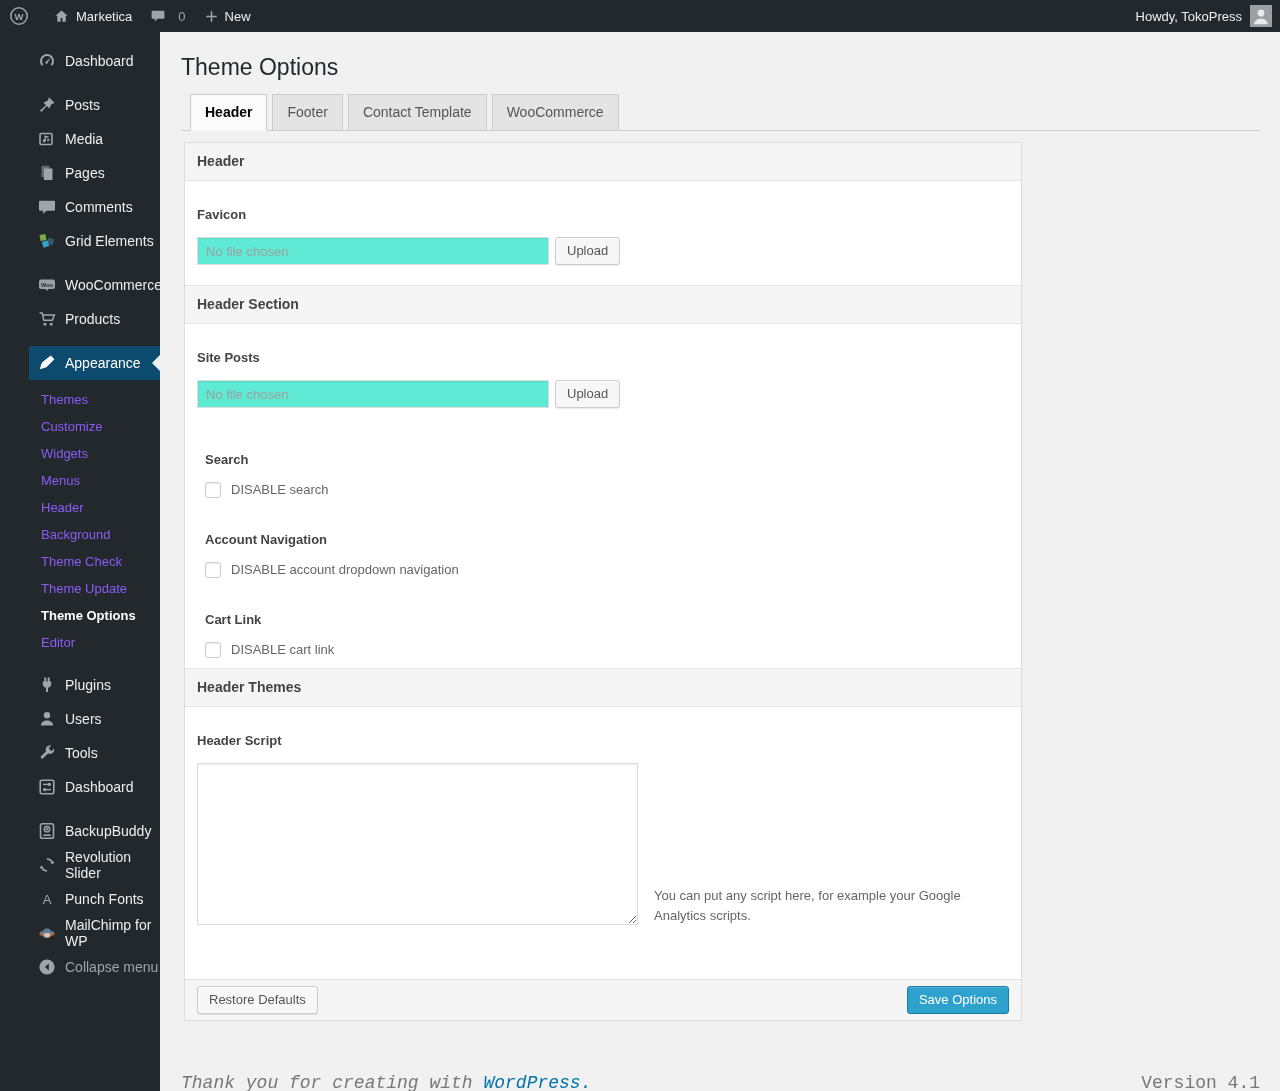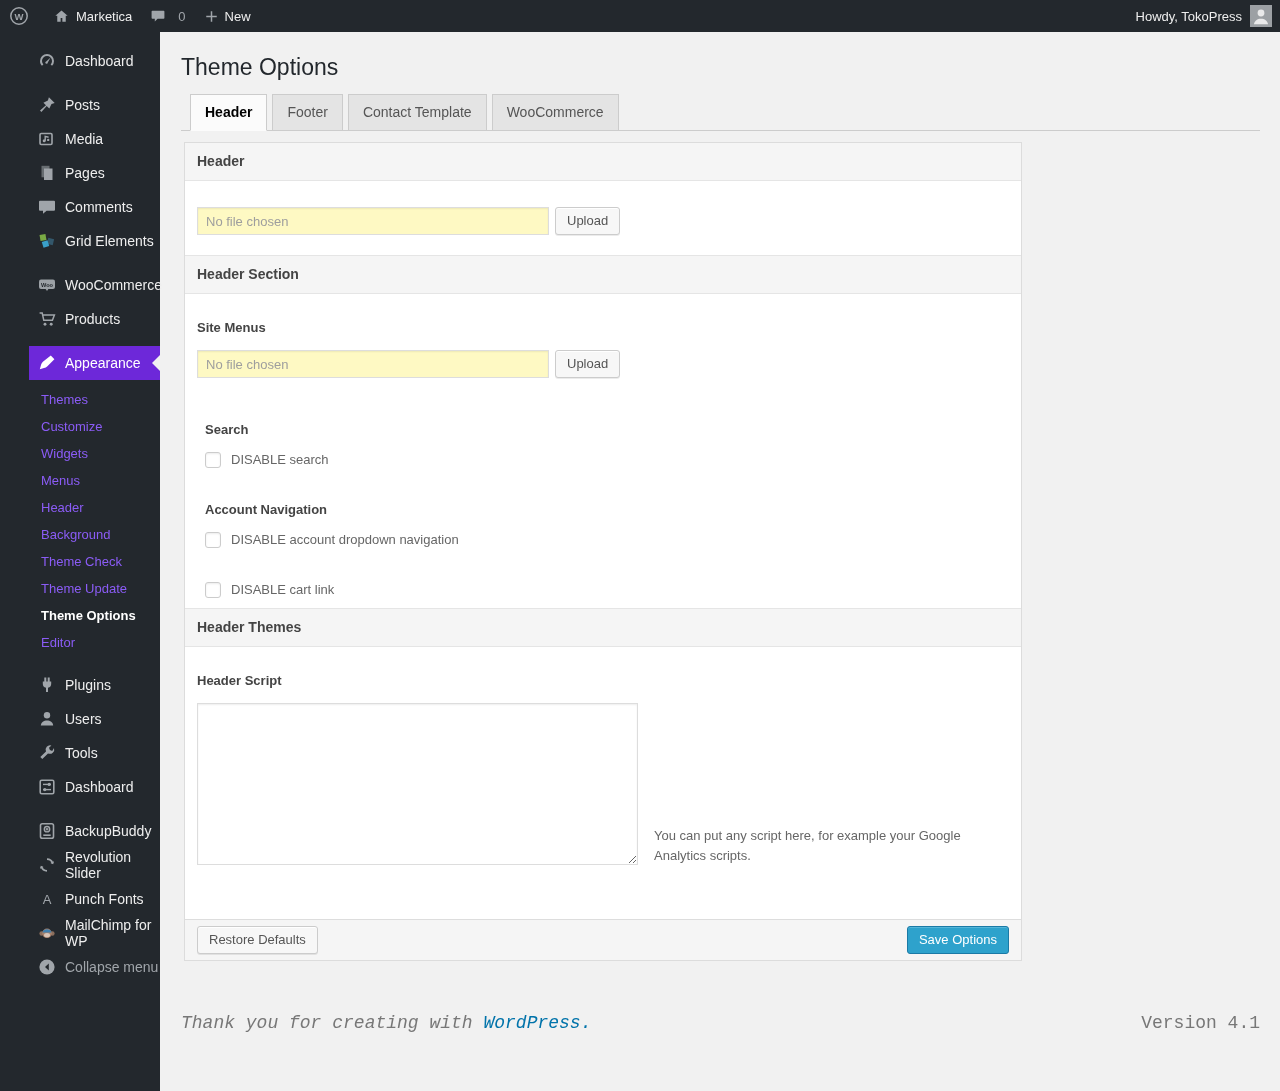--- a/index.html
+++ b/index.html
@@ -18,42 +18,42 @@
   .ab-right{margin-left:auto;display:flex;align-items:center;height:32px;padding:16px 8px;cursor:pointer;}
   .ab-right .howdy{margin-right:8px;color:#eee;}
   .avatar{width:22px;height:22px;display:block;}
   
   .sidebar{position:absolute;top:32px;left:0;width:160px;bottom:0;background:#23282d;padding-top:12px;box-sizing:border-box;padding-left:29px;}
   .menu{list-style:none;margin:0;padding:0;}
   .mi{display:flex;align-items:center;height:34px;color:#eee;font-size:14px;cursor:pointer;}
   .mi .ico{width:36px;display:flex;justify-content:center;align-items:center;flex:none;}
   .mi .ico svg{display:block;fill:#a0a5aa;}
   .sep{height:10px;}
-  .mi.current{background:#6d28d9;position:relative;}
+  .mi.current{background:#0c4a6e;position:relative;}
   .mi.current .lbl{color:#fff;}
   .mi.current::after{content:"";position:absolute;right:0;top:50%;margin-top:-8px;border:8px solid transparent;border-right-color:#f1f1f1;}
   .submenu{list-style:none;margin:0;padding:7px 0 11px;}
   .submenu li{padding:6px 8px 7px 12px;font-size:13px;color:#8b5cf6;cursor:pointer;line-height:14px;}
   .submenu li.current{color:#fff;font-weight:700;}
   .mi.dim .lbl{color:#a0a5aa;}
   
   .content{position:absolute;left:160px;top:32px;right:0;bottom:0;}
   .page-title{margin:21px 20px 0 21px;font-size:23px;font-weight:500;color:#23282d;line-height:29px;}
   .tabs{margin:12px 20px 0 21px;border-bottom:1px solid #ccc;padding-left:9px;line-height:0;}
   .tab{display:inline-block;margin:0 5px -1px 0;padding:9px 14px;border:1px solid #ccc;background:#e4e4e4;font-size:14px;line-height:17px;color:#555;cursor:pointer;}
   .tab.active{background:#fbfbfb;border-bottom-color:#fbfbfb;color:#000;font-weight:700;}
   
   .panel{margin:11px 0 0 24px;width:838px;background:#fff;border:1px solid #dcdcdc;box-sizing:border-box;}
   .sec-h{background:#f5f5f5;border-top:1px solid #e5e5e5;border-bottom:1px solid #e5e5e5;padding:10px 12px;font-size:14px;font-weight:600;color:#444;line-height:17px;}
   .panel > .sec-h:first-child{border-top:none;}
   .field{padding:26px 12px 20px;}
   .field.cb{padding:24px 12px 10px;margin-left:8px;}
   .f-label{font-size:13px;font-weight:700;color:#444;margin-bottom:14px;line-height:16px;}
   .file-row{display:flex;align-items:center;}
-  input.file{width:352px;height:28px;box-sizing:border-box;border:1px solid #ddd;padding:0 8px;font-size:13px;color:#666;background:#fef9c3;box-shadow:inset 0 1px 2px rgba(0,0,0,.07);border-radius:0;font-family:inherit;}
+  input.file{width:352px;height:28px;box-sizing:border-box;border:1px solid #ddd;padding:0 8px;font-size:13px;color:#666;background:#5eead4;box-shadow:inset 0 1px 2px rgba(0,0,0,.07);border-radius:0;font-family:inherit;}
   input.file::placeholder{color:#9e9e9e;opacity:1;}
   .btn{height:28px;padding:0 11px;border:1px solid #ccc;border-radius:3px;background:#f7f7f7;color:#555;font-size:13px;line-height:26px;box-shadow:inset 0 1px 0 #fff,0 1px 0 rgba(0,0,0,.08);margin-left:6px;cursor:pointer;font-family:inherit;}
   .cb-row{display:flex;align-items:flex-end;font-size:13px;color:#666;line-height:16px;}
   input.checkbox{appearance:none;-webkit-appearance:none;width:16px;height:16px;border:1px solid #ccc;border-radius:3px;background:#fff;box-shadow:inset 0 1px 2px rgba(0,0,0,.08);margin:0 10px 0 0;cursor:pointer;flex:none;}
   .script-row{display:flex;align-items:flex-end;}
   textarea.script{width:441px;height:162px;border:1px solid #ddd;box-shadow:inset 0 1px 2px rgba(0,0,0,.07);resize:both;box-sizing:border-box;font-family:inherit;}
   .help{margin-left:16px;font-size:13px;color:#666;width:312px;line-height:1.5;padding-top:3px;}
   .field.script-field{padding-bottom:54px;}
   .panel-foot{display:flex;justify-content:space-between;align-items:center;background:#f5f5f5;border-top:1px solid #ddd;padding:6px 12px;}
   .btn.primary{background:#2ea2cc;border-color:#1b7aa6;color:#fff;box-shadow:inset 0 1px 0 rgba(120,200,230,.5);margin-left:0;}
@@ -309,29 +309,30 @@
   <h1 class="page-title">Theme Options</h1>
 
   <div class="tabs">
     <span class="tab active">Header</span><span class="tab">Footer</span><span class="tab">Contact Template</span><span class="tab">WooCommerce</span>
   </div>
 
   <div class="panel">
 
     <div class="sec-h">Header</div>
     <div class="field">
+      <div class="f-label">Favicon</div>
       <div class="file-row">
         <input class="file" type="text" placeholder="No file chosen" style="">
         <button class="btn">Upload</button>
       </div>
     </div>
 
     <div class="sec-h">Header Section</div>
     <div class="field">
-      <div class="f-label">Site Menus</div>
+      <div class="f-label">Site Posts</div>
       <div class="file-row">
         <input class="file" type="text" placeholder="No file chosen" style="">
         <button class="btn">Upload</button>
       </div>
     </div>
 
     <div class="field cb">
       <div class="f-label">Search</div>
       <label class="cb-row">
         <input class="checkbox" type="checkbox" style="">
@@ -341,20 +342,21 @@
 
     <div class="field cb">
       <div class="f-label">Account Navigation</div>
       <label class="cb-row">
         <input class="checkbox" type="checkbox" style="">
         <span>DISABLE account dropdown navigation</span>
       </label>
     </div>
 
     <div class="field cb">
+      <div class="f-label">Cart Link</div>
       <label class="cb-row">
         <input class="checkbox" type="checkbox" style="">
         <span>DISABLE cart link</span>
       </label>
     </div>
 
     <div class="sec-h">Header Themes</div>
     <div class="field script-field">
       <div class="f-label">Header Script</div>
       <div class="script-row">

